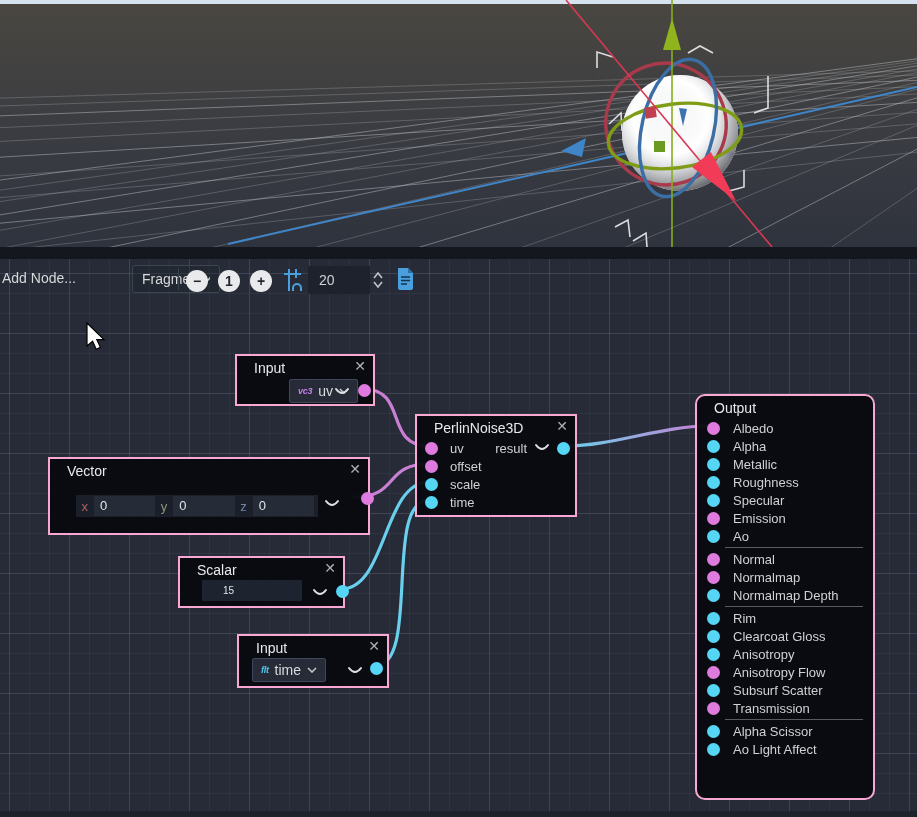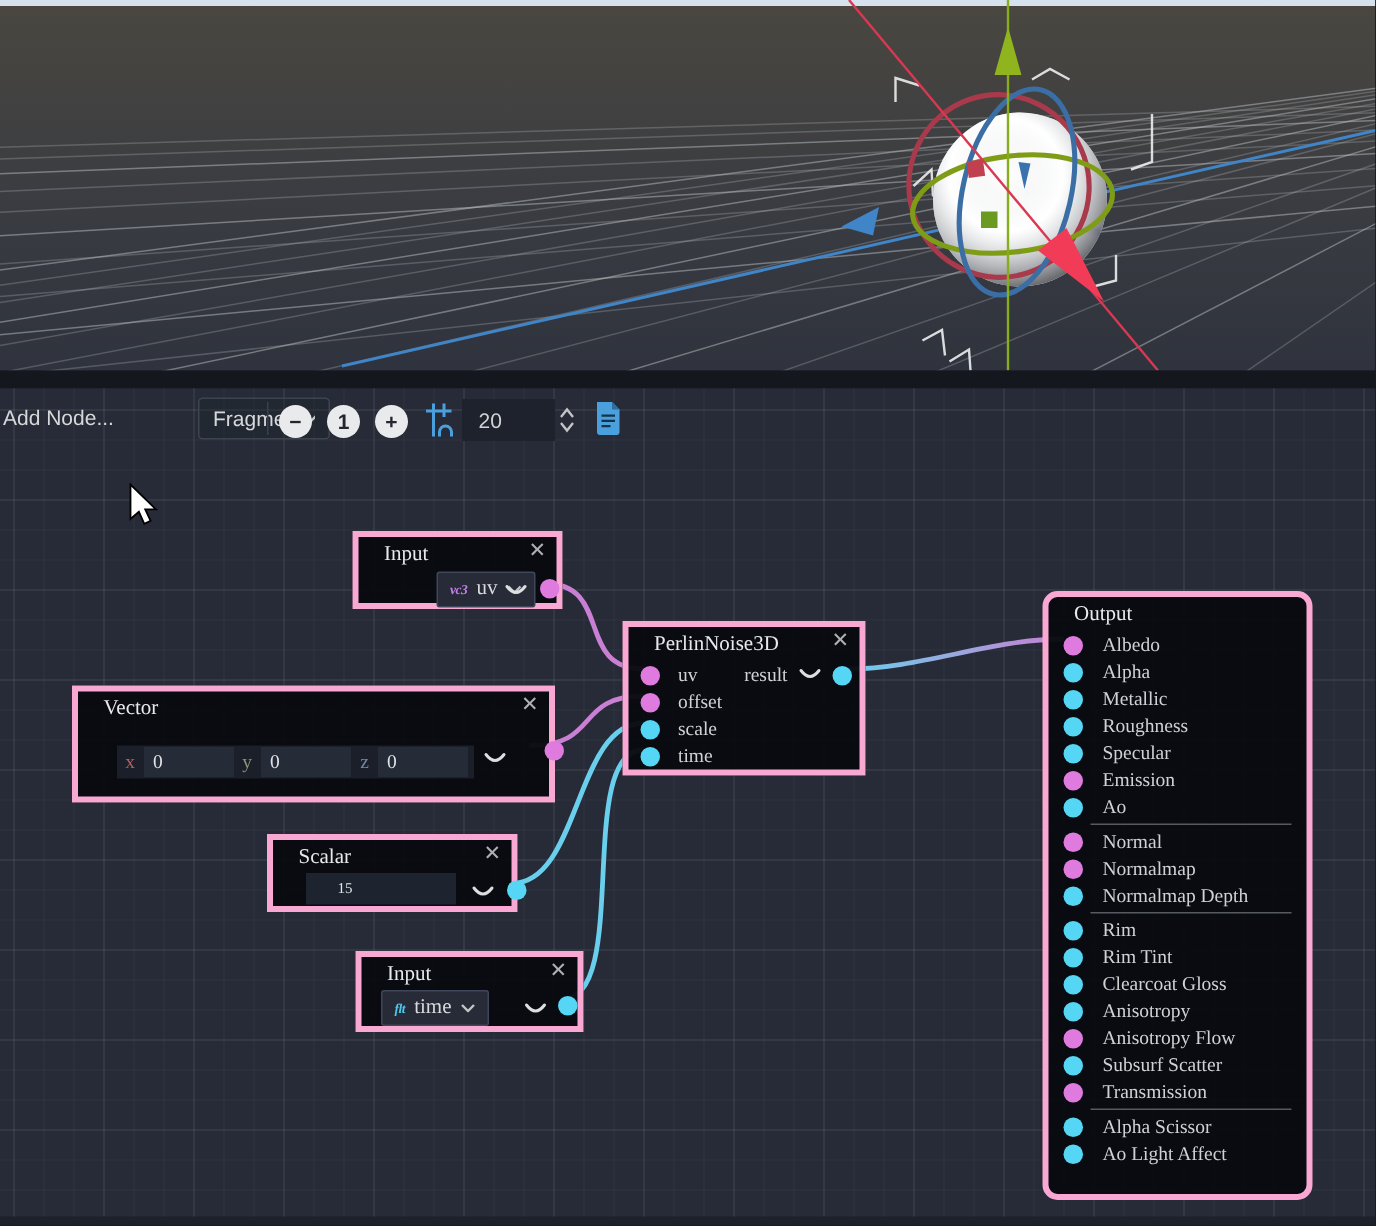--- a/index.html
+++ b/index.html
@@ -26,21 +26,21 @@
          display:flex;align-items:center;justify-content:space-between;padding:0 9px;box-sizing:border-box;
          font-size:14px;color:#d6d8da;background:rgba(30,34,44,0.35);margin-left:48px;}
   .tb-sep{position:absolute;left:178px;top:6px;width:1px;height:22px;background:#394050;}
   .tb-circle{position:absolute;top:8px;width:22px;height:22px;border-radius:50%;background:#e9eaeb;color:#23262e;
              display:flex;align-items:center;justify-content:center;font-size:14px;font-weight:700;line-height:1;}
   .tb-num{position:absolute;left:308px;top:4px;width:62px;height:28px;background:#1e222c;border:none;color:#d0d2d4;
           font-size:14px;padding:0 0 0 11px;box-sizing:border-box;font-family:"Liberation Sans",sans-serif;}
   .tb-spin{position:absolute;left:373px;top:9px;}
   .tb-icon{position:absolute;top:6px;}
   
-  .node{position:absolute;background:rgba(8,10,15,0.96);border:4px solid #f9a8d4;box-sizing:border-box;font-family:Liberation Serif, serif;}
+  .node{position:absolute;background:rgba(8,10,15,0.96);border:2px solid #f9a8d4;box-sizing:border-box;}
   .ntitle{position:absolute;top:4px;left:17px;font-size:14px;color:#e7e9eb;}
   .nclose{position:absolute;top:3px;right:7px;font-size:14px;color:#aeb0b2;line-height:1;cursor:default;}
   .dot{width:13px;height:13px;border-radius:50%;display:inline-block;flex:none;}
   .port-abs{position:absolute;width:13px;height:13px;border-radius:50%;}
   .dd{position:absolute;display:flex;align-items:center;gap:6px;background:#262b37;border:1px solid #40475a;
       border-radius:2px;padding:3px 8px;font-size:14px;color:#d8dadc;}
   .badge{font-size:9px;font-weight:700;font-style:italic;letter-spacing:-0.3px;}
   .carrow{position:absolute;}
   .vrow{position:absolute;left:26px;top:36px;right:50px;height:22px;background:#1b1f29;display:flex;align-items:center;gap:4px;padding:0 4px;}
   .vcell{flex:1;display:flex;align-items:center;gap:6px;}
@@ -340,24 +340,20 @@
           <span class="dot" style="background: rgb(85, 214, 245);"></span>
           <span class="plabel">Normalmap Depth</span>
         </div>
         <div class="sep"></div>
         <div class="port-row">
           <span class="dot" style="background: rgb(85, 214, 245);"></span>
           <span class="plabel">Rim</span>
         </div>
         <div class="port-row">
           <span class="dot" style="background: rgb(85, 214, 245);"></span>
-          <span class="plabel">Rim Tint</span>
-        </div>
-        <div class="port-row">
-          <span class="dot" style="background: rgb(85, 214, 245);"></span>
           <span class="plabel">Clearcoat Gloss</span>
         </div>
         <div class="port-row">
           <span class="dot" style="background: rgb(85, 214, 245);"></span>
           <span class="plabel">Anisotropy</span>
         </div>
         <div class="port-row">
           <span class="dot" style="background: rgb(223, 123, 223);"></span>
           <span class="plabel">Anisotropy Flow</span>
         </div>

